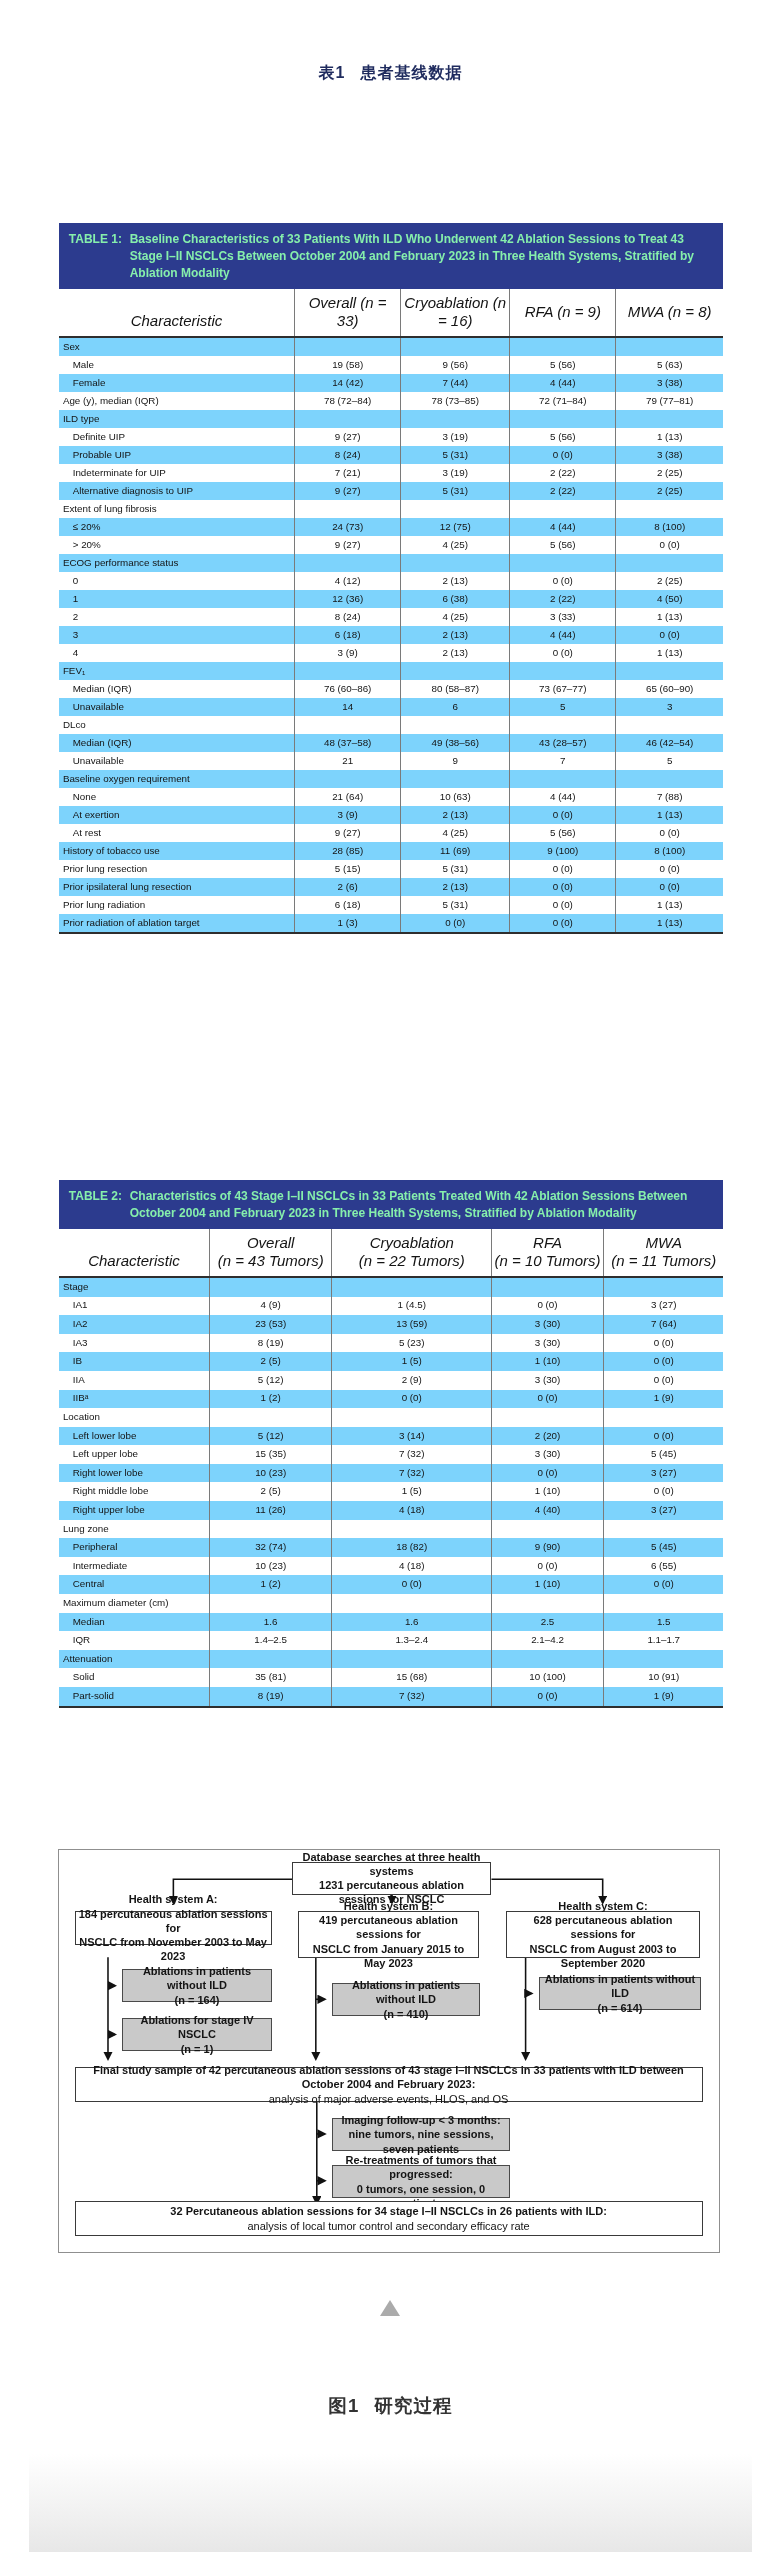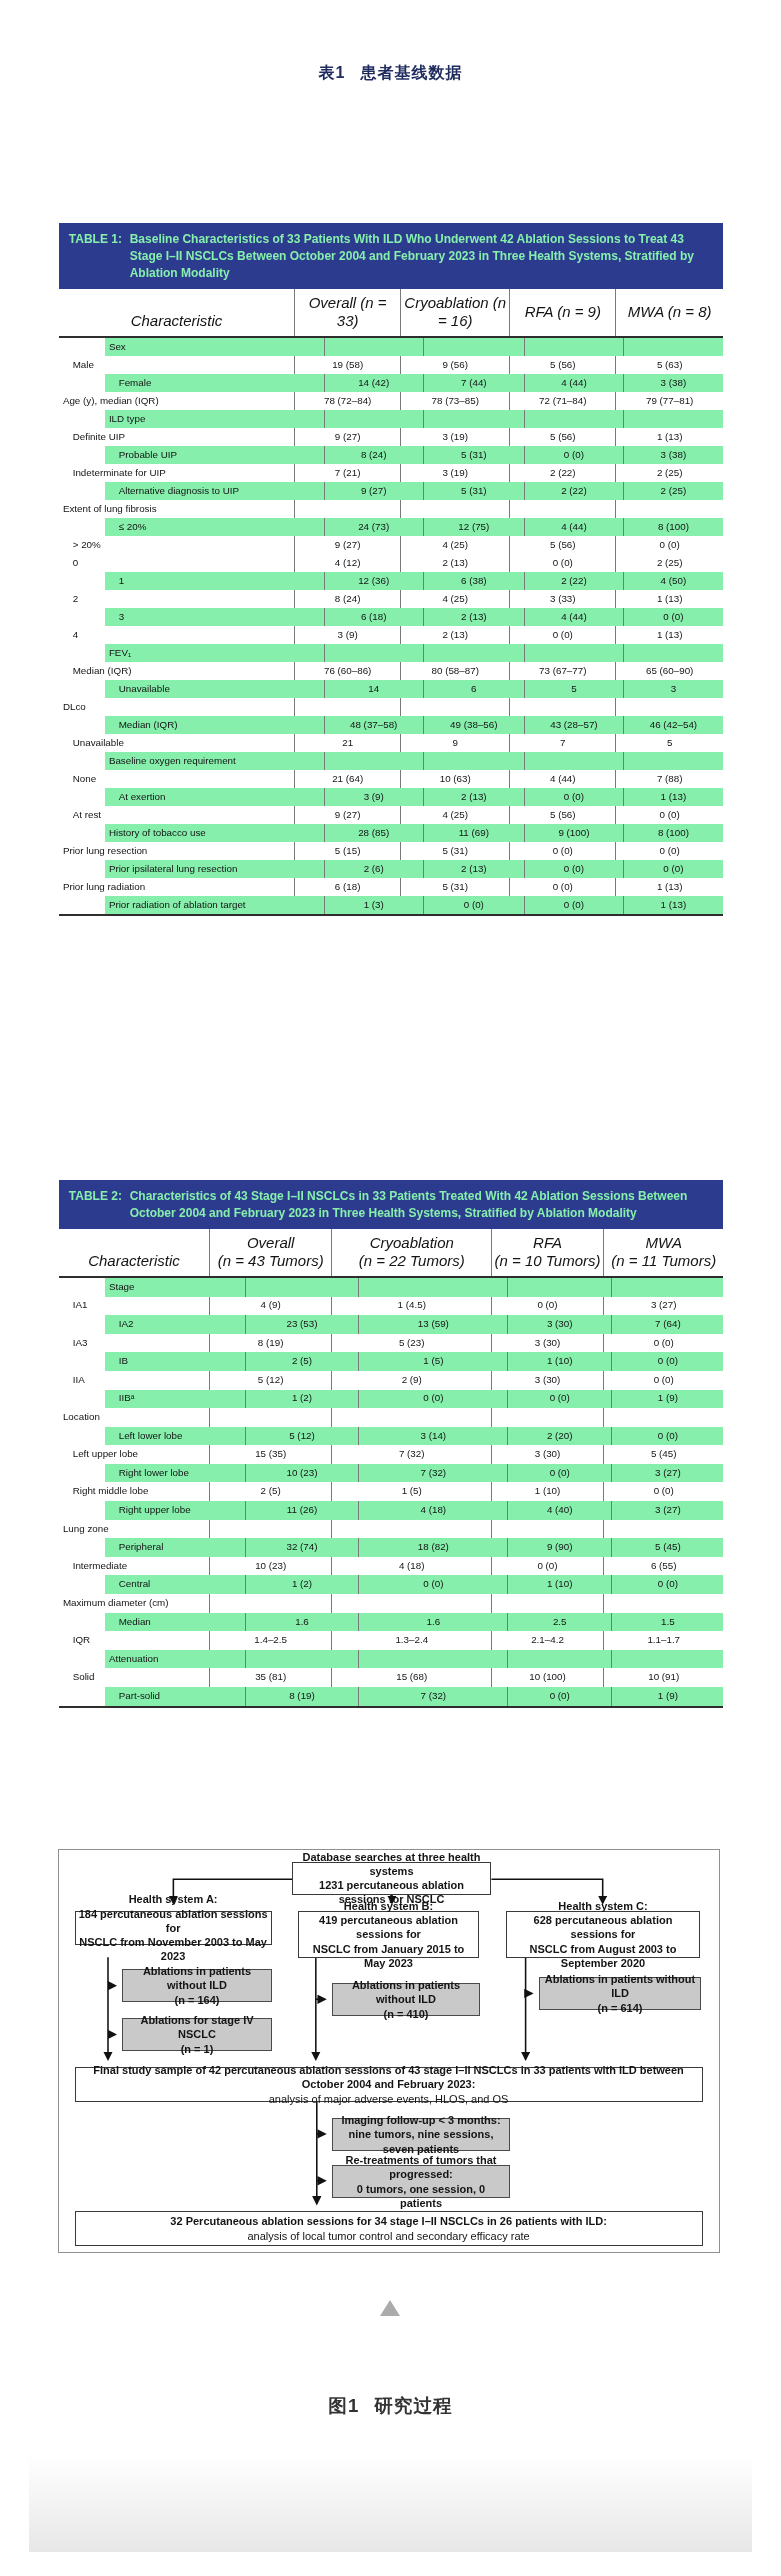--- a/index.html
+++ b/index.html
@@ -17,21 +17,21 @@
   .ttl-text{flex:1;}
   .thead{display:grid;border-bottom:2px solid #2e2e2e;background:#fff;}
   .hcell{font-size:15px;text-align:center;display:flex;flex-direction:column;
          justify-content:center;align-items:center;padding:4.9px 2px;line-height:1.25;font-style:italic;}
   .hcell.char{justify-content:flex-end;}
   .row{display:grid;}
   .t1 .row{height:18px;}
   .t2 .row{height:18.6px;}
   .t1 .row,.t1 .thead{grid-template-columns:35.4% 16% 16.4% 16% 16.2%;}
   .t2 .row,.t2 .thead{grid-template-columns:22.6% 18.4% 24.1% 16.8% 18.2%;}
-  .stripe{background:#86efac;margin-left:46px;}
+  .stripe{background:#7dd3fc;}
   .cell{font-size:9.8px;display:flex;align-items:center;line-height:1.1;}
   .cell.value{justify-content:center;text-align:center;}
   .cell.label.section{padding-left:3.9px;}
   .cell.label.item{padding-left:13.7px;}
   .hcell:not(:first-child),.cell.value{border-left:1px solid #7a7a7a;}
   .rows{border-bottom:2px solid #2e2e2e;}
 
   
   #figure1{position:absolute;left:58px;top:1849px;width:660px;height:402px;
            border:1.5px solid #8f8f8f;background:#fff;}
@@ -148,20 +148,27 @@
           <div class="cell value">12 (75)</div>
           <div class="cell value">4 (44)</div>
           <div class="cell value">8 (100)</div>
         </div>
         <div class="row">
           <div class="cell label item">&gt; 20%</div>
           <div class="cell value">9 (27)</div>
           <div class="cell value">4 (25)</div>
           <div class="cell value">5 (56)</div>
           <div class="cell value">0 (0)</div>
+        </div>
+        <div class="row stripe">
+          <div class="cell label section">ECOG performance status</div>
+          <div class="cell value"></div>
+          <div class="cell value"></div>
+          <div class="cell value"></div>
+          <div class="cell value"></div>
         </div>
         <div class="row">
           <div class="cell label item">0</div>
           <div class="cell value">4 (12)</div>
           <div class="cell value">2 (13)</div>
           <div class="cell value">0 (0)</div>
           <div class="cell value">2 (25)</div>
         </div>
         <div class="row stripe">
           <div class="cell label item">1</div>
@@ -560,21 +567,21 @@
 
     <div class="fc-box gray" style="left:273px;top:268px;width:178px;height:33px;">
       <div class="fl b">Imaging follow-up &lt; 3 months:</div>
       <div class="fl b">nine tumors, nine sessions, seven patients</div>
     </div>
     <div class="fc-box gray" style="left:273px;top:315px;width:178px;height:33px;">
       <div class="fl b">Re-treatments of tumors that progressed:</div>
       <div class="fl b">0 tumors, one session, 0 patients</div>
     </div>
 
-    <div class="fc-box" style="left:15.6px;top:361px;width:628px;height:35px;">
+    <div class="fc-box" style="left:15.6px;top:351px;width:628px;height:35px;">
       <div class="fl b">32 Percutaneous ablation sessions for 34 stage I–II NSCLCs in 26 patients with ILD:</div>
       <div class="fl">analysis of local tumor control and secondary efficacy rate</div>
     </div>
   </div>
 
   <div id="to-top"></div>
 
   <div id="fig-caption">图1 研究过程</div>
 
   <div id="footer-grad"></div>

